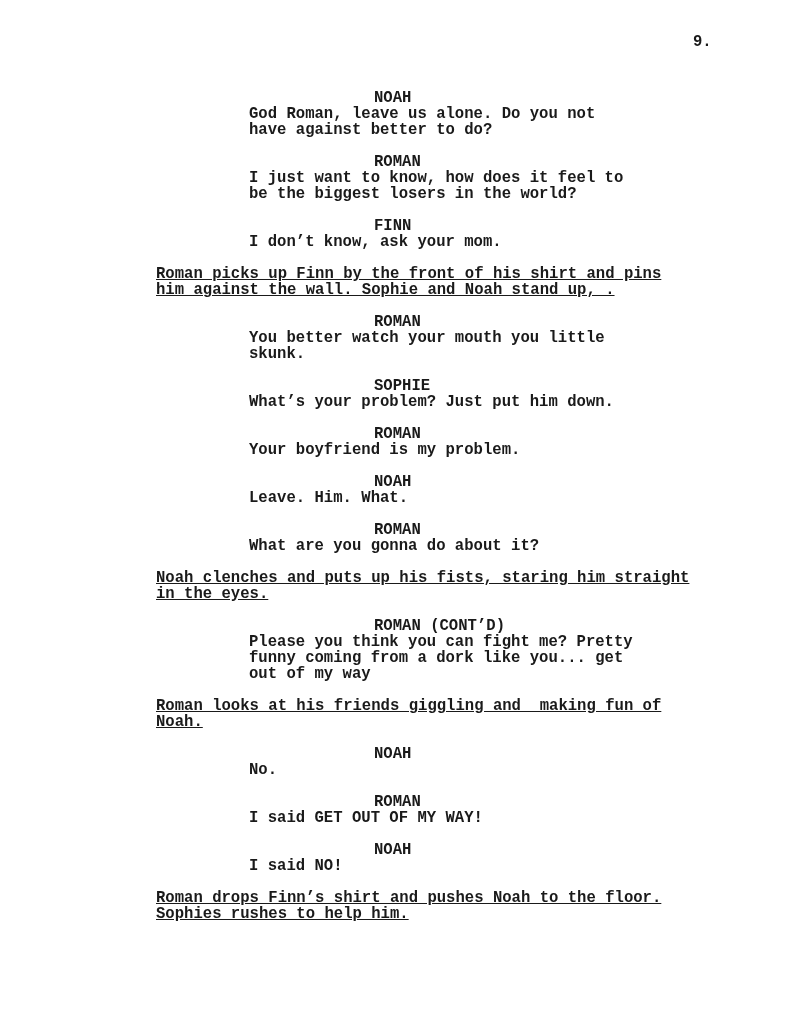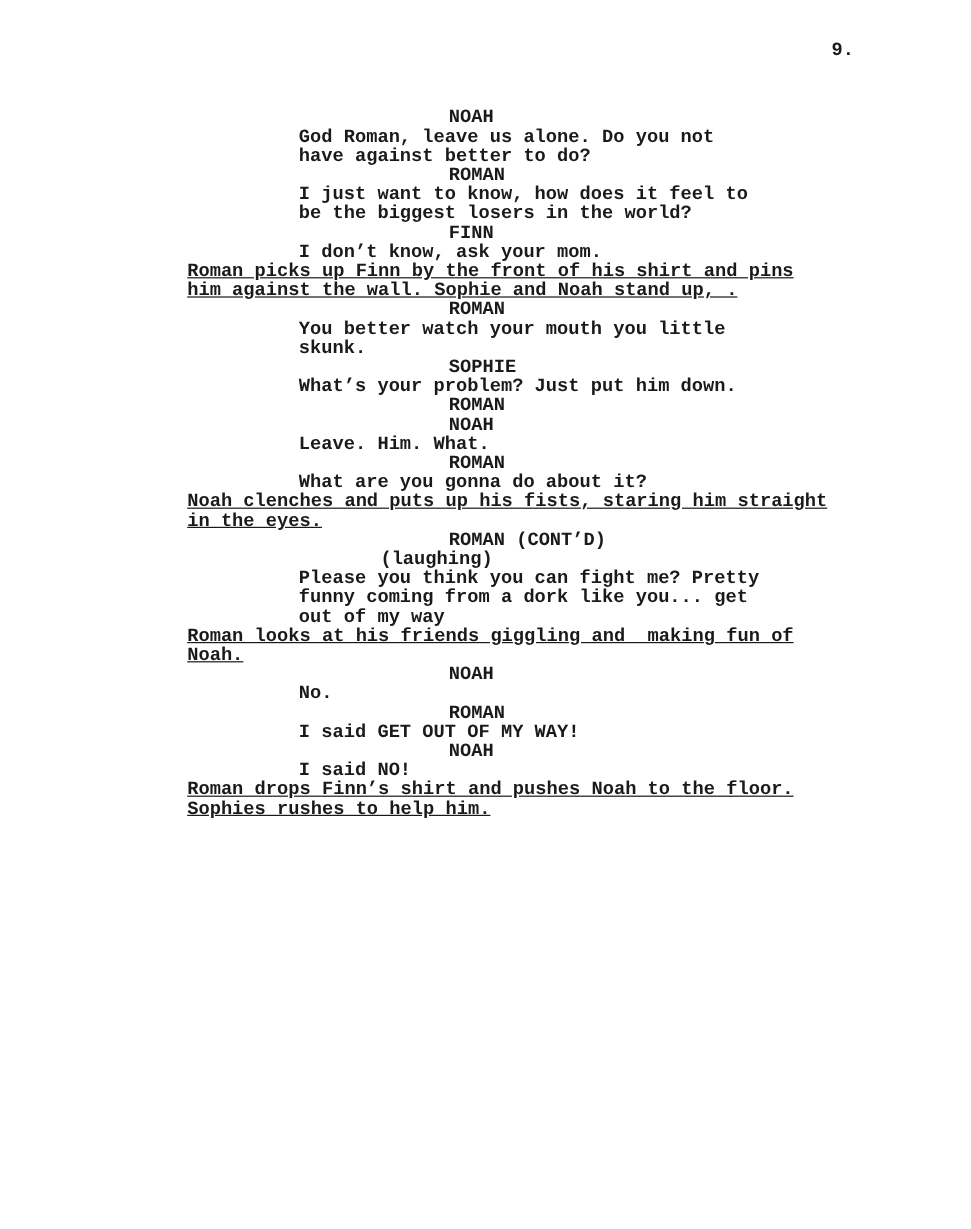--- a/index.html
+++ b/index.html
@@ -24,21 +24,21 @@
     left: 693px;
     top: 34px;
     white-space: pre;
   }
   .script-content {
     position: absolute;
     left: 156px;
     top: 90px;
     width: 620px;
   }
-  .block { }
+  .block { margin-top: 16px; }
   .block:first-child { margin-top: 0; }
   .line {
     white-space: pre;
     height: 16px;
   }
   .line-action       { padding-left: 0; text-decoration: underline; }
   .line-character    { padding-left: 218px; }
   .line-parenthetical{ padding-left: 161px; }
   .line-dialogue     { padding-left: 93px; }
 </style>
@@ -70,36 +70,36 @@
         <div class="line line-character">ROMAN</div>
         <div class="line line-dialogue">You better watch your mouth you little</div>
         <div class="line line-dialogue">skunk.</div>
       </div>
       <div class="block">
         <div class="line line-character">SOPHIE</div>
         <div class="line line-dialogue">What’s your problem? Just put him down.</div>
       </div>
       <div class="block">
         <div class="line line-character">ROMAN</div>
+        <div class="line line-dialogue">Your boyfriend is my problem.</div>
       </div>
       <div class="block">
         <div class="line line-character">NOAH</div>
         <div class="line line-dialogue">Leave. Him. What.</div>
       </div>
       <div class="block">
         <div class="line line-character">ROMAN</div>
         <div class="line line-dialogue">What are you gonna do about it?</div>
       </div>
       <div class="block">
         <div class="line line-action">Noah clenches and puts up his fists, staring him straight</div>
         <div class="line line-action">in the eyes.</div>
       </div>
       <div class="block">
         <div class="line line-character">ROMAN (CONT’D)</div>
-        <div class="line line-parenthetical">(laughing)</div>
         <div class="line line-dialogue">Please you think you can fight me? Pretty</div>
         <div class="line line-dialogue">funny coming from a dork like you... get</div>
         <div class="line line-dialogue">out of my way</div>
       </div>
       <div class="block">
         <div class="line line-action">Roman looks at his friends giggling and  making fun of</div>
         <div class="line line-action">Noah.</div>
       </div>
       <div class="block">
         <div class="line line-character">NOAH</div>

